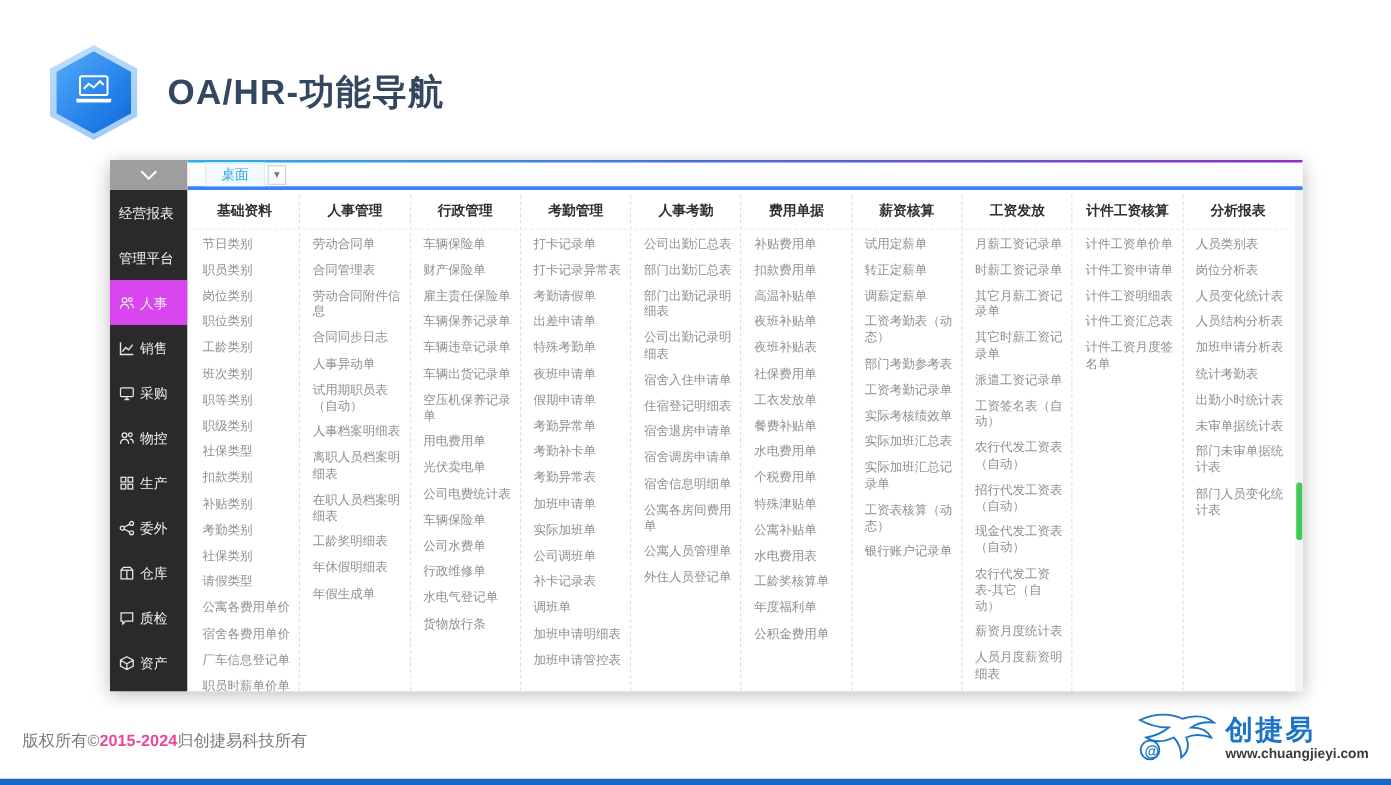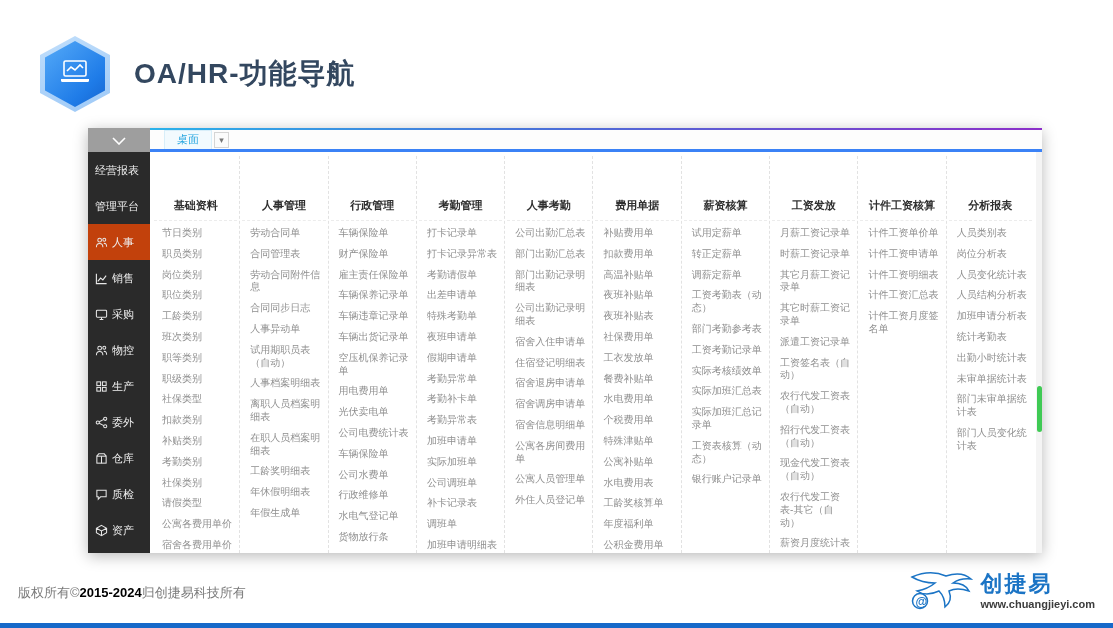--- a/index.html
+++ b/index.html
@@ -35,43 +35,43 @@
   .tab-caret { width:15px; height:16px; border:1px solid #d5d5d5; margin-left:2px;
     font-size:9px; color:#777; display:flex; align-items:center; justify-content:center;
     cursor:pointer; background:#fbfbfb; }
 
   .window-body { display:flex; height:401px; }
 
   
   .sidebar { width:62px; background:#2a2a2a; display:flex; flex-direction:column; }
   .sb-item { height:36px; display:flex; align-items:center; padding-left:7px; gap:4px;
     color:#efefef; font-size:11px; cursor:pointer; white-space:nowrap; }
-  .sb-item.active { background:#c2410c; }
+  .sb-item.active { background:#d946ef; }
   .sb-icon { width:13px; height:13px; display:inline-flex; color:#e8e8e8; flex:none; }
   .sb-icon svg { width:13px; height:13px; }
 
   
   .main { flex:1; position:relative; background:#fff; overflow:hidden; }
   .groups { display:flex; height:100%; padding:4px 8px 0 2px; }
   .group { flex:1; min-width:0; border-right:1px dashed #e2e2e2; padding:0 2px; }
   .group:last-child { border-right:none; }
   .group-header { text-align:center; font-size:11px; font-weight:bold; color:#2f2f2f;
-    padding:5px 0 7px; border-bottom:1px dashed #ececec; margin-bottom:2px;margin-top:37px; }
+    padding:5px 0 7px; border-bottom:1px dashed #ececec; margin-bottom:2px; }
   .fn-item { font-size:10px; color:#8f8f8f; line-height:1.28; padding:4px 2px 4px 8px;
     cursor:pointer; }
 
   .scroll-track { position:absolute; right:0; top:0; bottom:0; width:6px; background:#f4f4f4; }
   .scroll-thumb { position:absolute; right:0; top:234px; width:5px; height:46px;
     background:#3fca54; border-radius:3px; cursor:pointer; }
 
   
   .footer { position:absolute; left:0; bottom:14px; width:100%; height:52px;
     display:flex; align-items:flex-end; justify-content:space-between; padding:0 18px; }
   .copyright { font-size:13px; color:#7a7a7a; padding-bottom:12px; }
-  .copyright b { color:#000000; }
+  .copyright b { color:#ec4899; }
   .brand { display:flex; align-items:center; gap:6px; }
   .brand-mark { color:#1b74c5; }
   .brand-text { display:flex; flex-direction:column; align-items:flex-start; line-height:1.25; }
   .brand-name { font-size:22px; font-weight:bold; color:#1b74c5; letter-spacing:2px; }
   .brand-url { font-size:11px; font-weight:bold; color:#3c3c3c; }
   .bottom-line { position:absolute; left:0; bottom:0; width:100%; height:5px; background:#1669c9; }
 </style>
 </head>
 <body>
 

